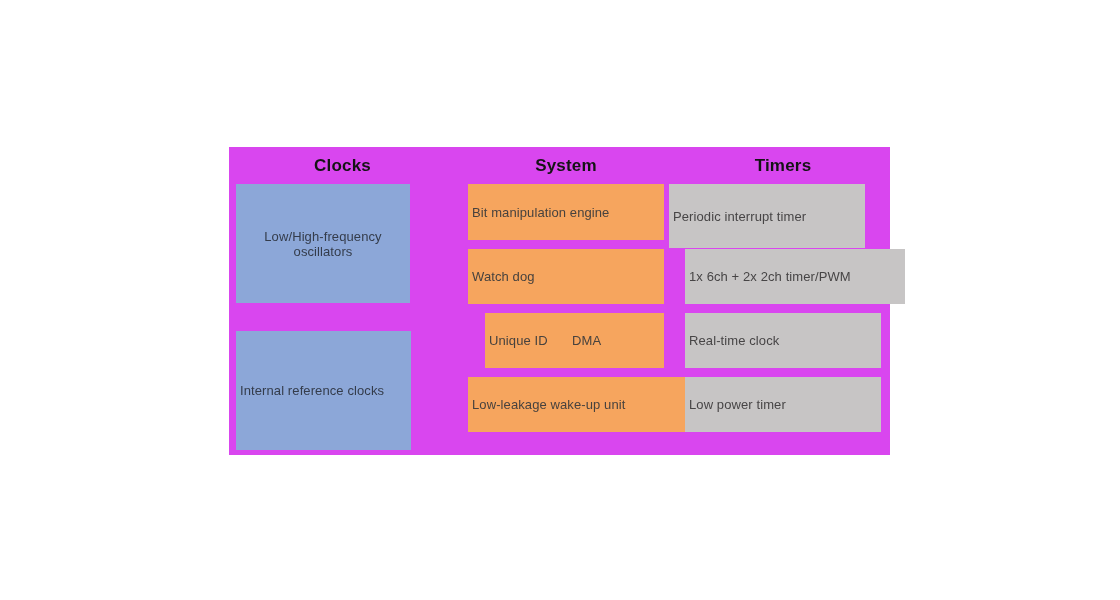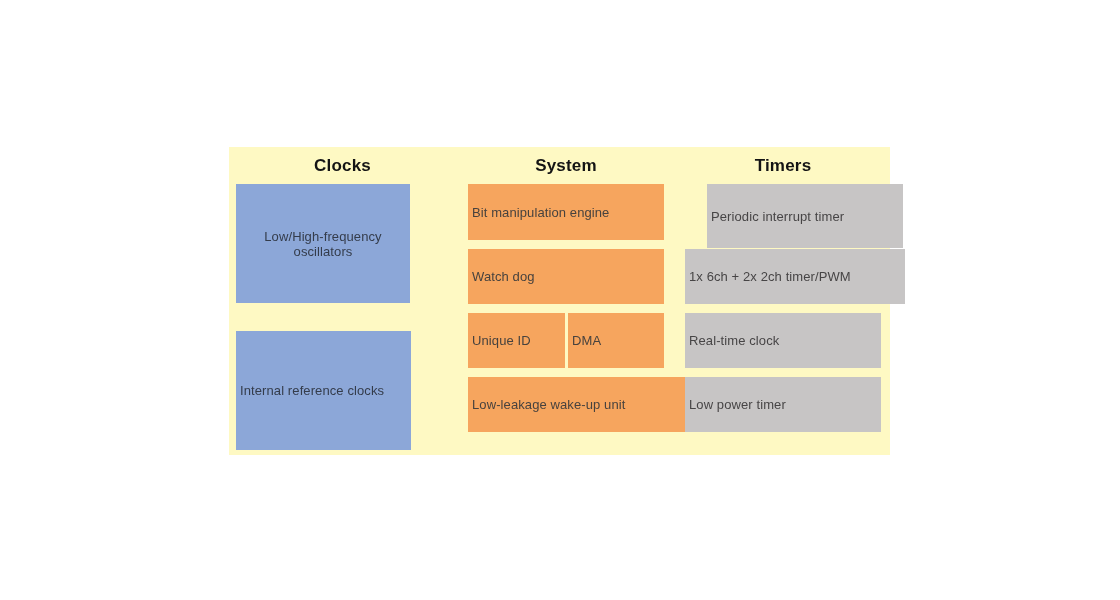--- a/index.html
+++ b/index.html
@@ -14,21 +14,21 @@
     height: 600px;
     background: #ffffff;
     overflow: hidden;
   }
   .panel {
     position: absolute;
     left: 229px;
     top: 147px;
     width: 661px;
     height: 308px;
-    background: #fef9c3;
+    background: #d946ef;
   }
   .col-header {
     position: absolute;
     top: 8px;
     height: 22px;
     margin: 0;
     font-size: 17px;
     font-weight: 700;
     color: #141414;
     text-align: center;
@@ -66,31 +66,31 @@
     <div class="box blue" style="left:7px; top:184px; width:175px; height:119px;">
       <span>Internal reference clocks</span>
     </div>
 
     <div class="box orange" style="left:239px; top:37px; width:196px; height:56px;">
       <span>Bit manipulation engine</span>
     </div>
     <div class="box orange" style="left:239px; top:102px; width:196px; height:55px;">
       <span>Watch dog</span>
     </div>
-    <div class="box orange" style="left:239px; top:166px; width:97px; height:55px;">
+    <div class="box orange" style="left:256px; top:166px; width:97px; height:55px;">
       <span>Unique ID</span>
     </div>
     <div class="box orange" style="left:339px; top:166px; width:96px; height:55px;">
       <span>DMA</span>
     </div>
     <div class="box orange" style="left:239px; top:230px; width:228px; height:55px;">
       <span>Low-leakage wake-up unit</span>
     </div>
 
-    <div class="box gray" style="left:478px; top:37px; width:196px; height:64px;">
+    <div class="box gray" style="left:440px; top:37px; width:196px; height:64px;">
       <span>Periodic interrupt timer</span>
     </div>
     <div class="box gray" style="left:456px; top:102px; width:220px; height:55px;">
       <span>1x 6ch + 2x 2ch timer/PWM</span>
     </div>
     <div class="box gray" style="left:456px; top:166px; width:196px; height:55px;">
       <span>Real-time clock</span>
     </div>
     <div class="box gray" style="left:456px; top:230px; width:196px; height:55px;">
       <span>Low power timer</span>

